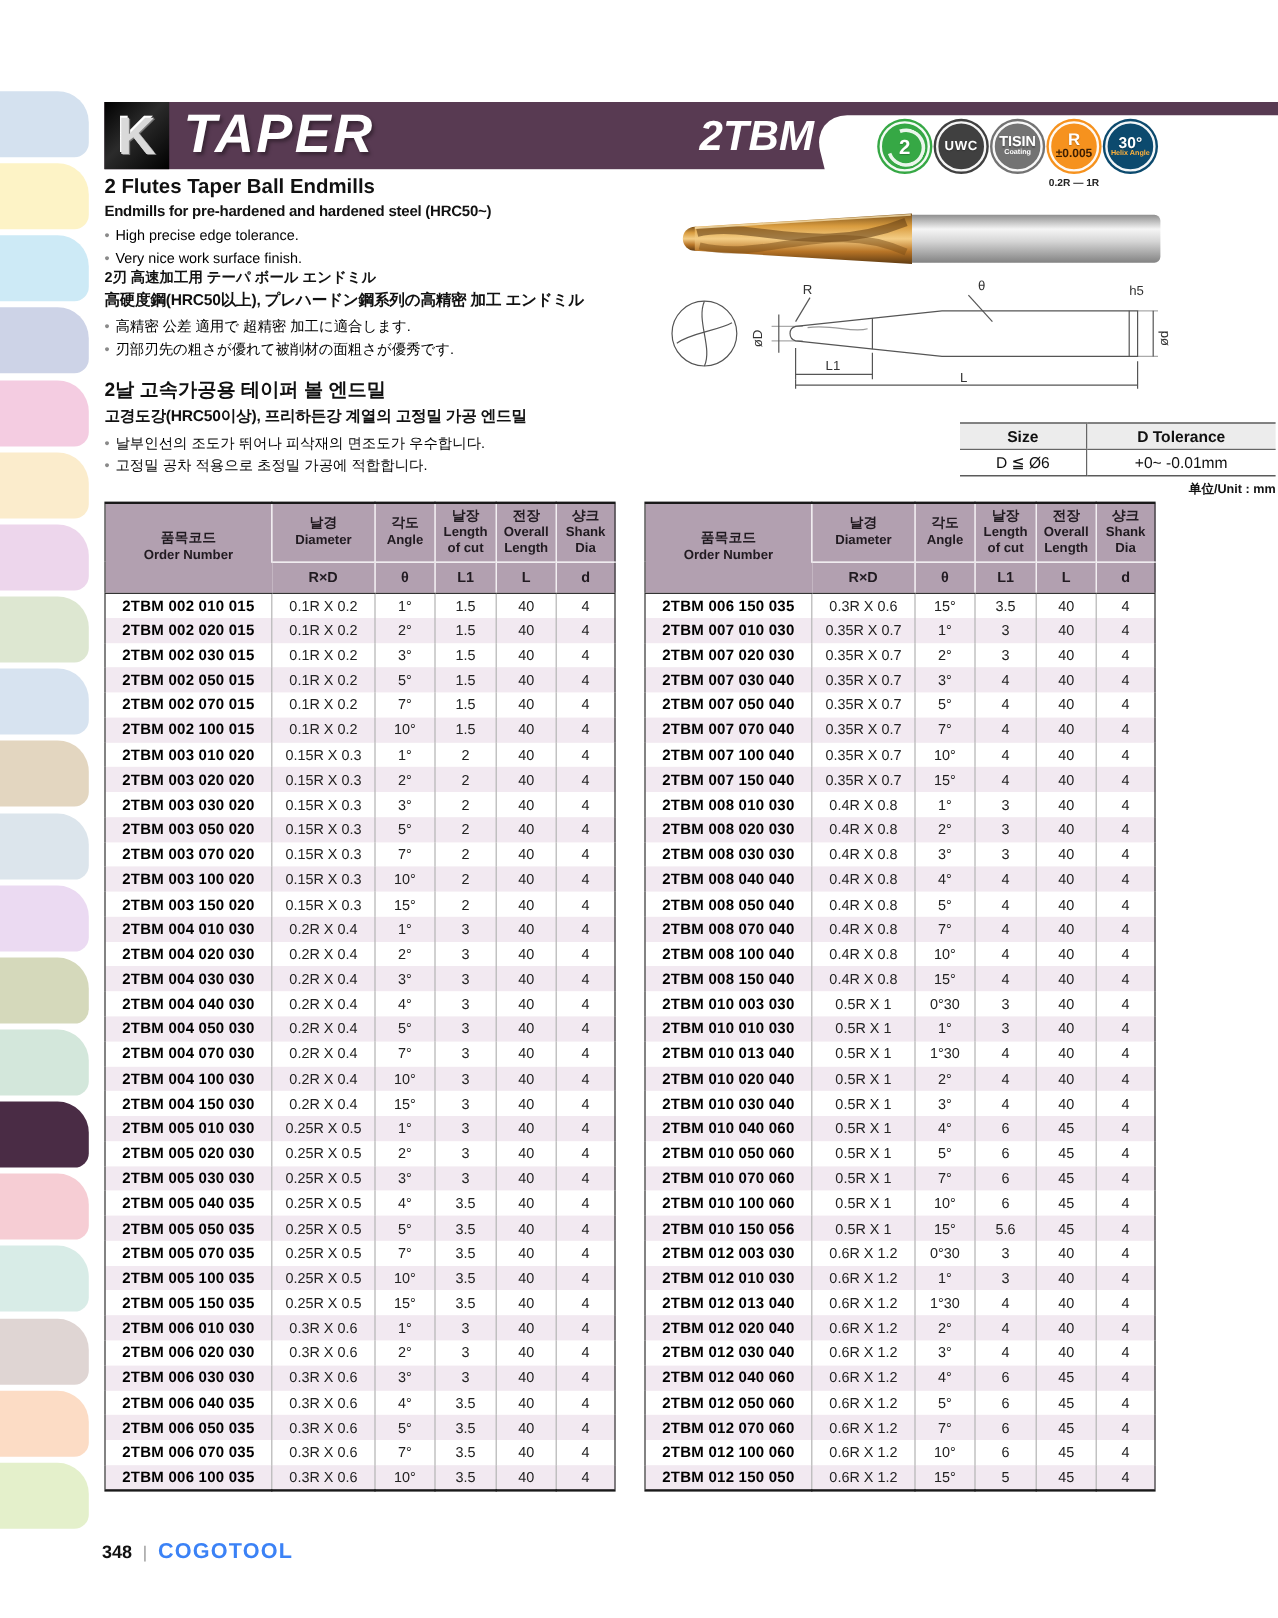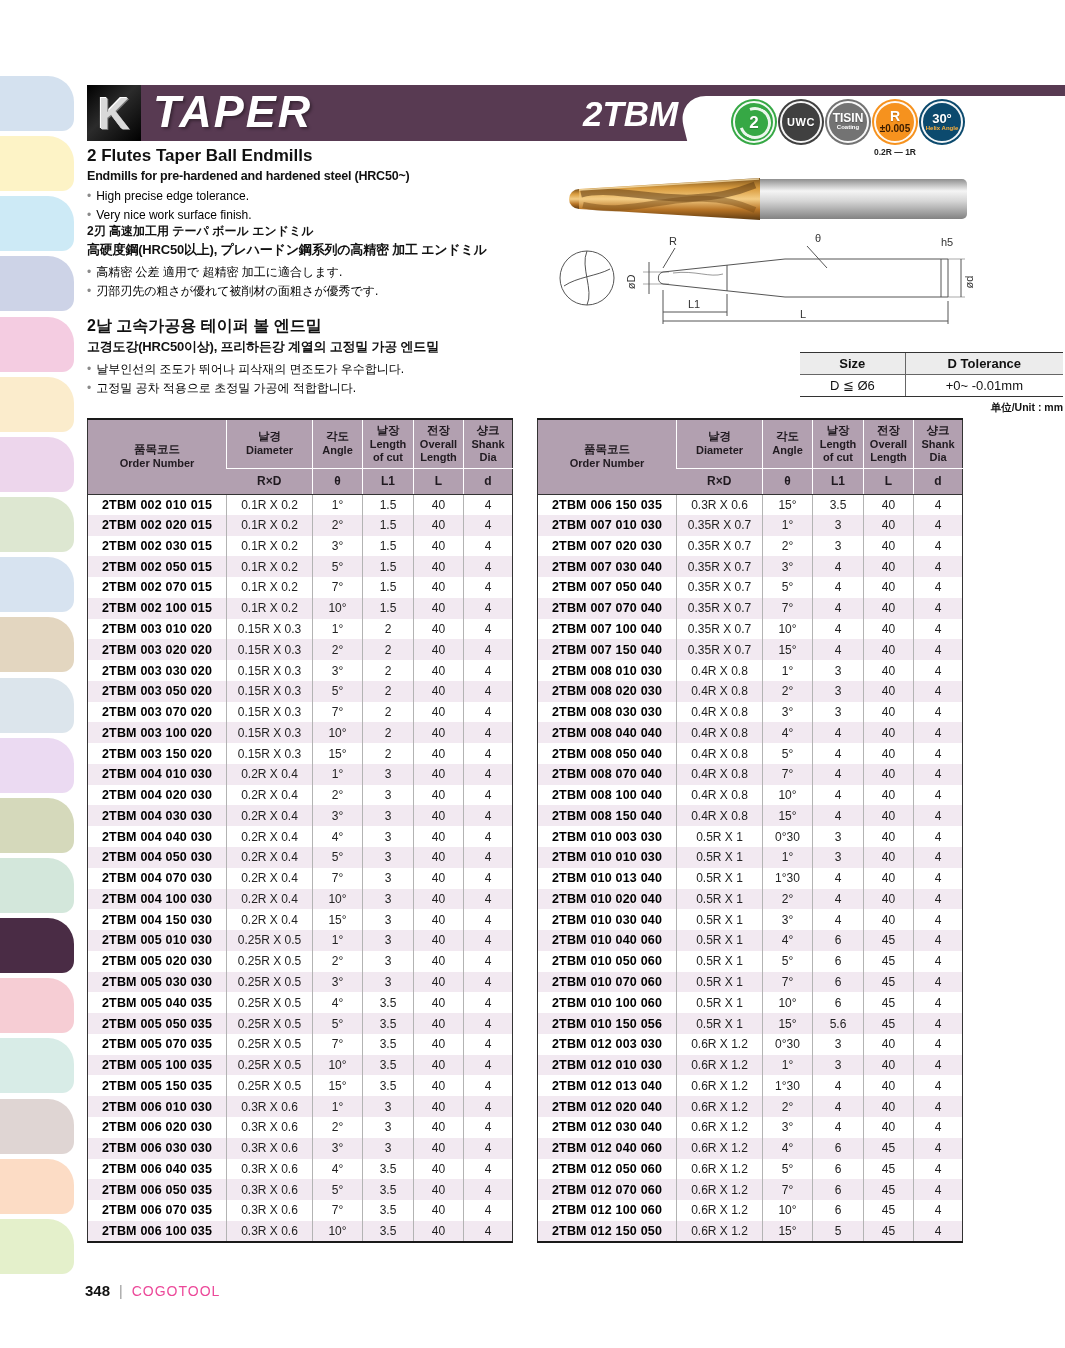--- a/index.html
+++ b/index.html
@@ -69,21 +69,21 @@
   .spec th.h-sym{height:26px;font-size:12px;font-weight:700;border-top:1.5px solid #fff}
   .spec thead tr:last-child th,.spec th.h-order{border-bottom:1.4px solid #333}
   .spec tbody td{height:20.78px;text-align:center;font-size:12px;color:#222;border-left:1px solid #b3b3b3;padding:0}
   .spec tbody td:first-child{border-left:none;font-weight:700;font-size:12.5px;color:#000;letter-spacing:.2px}
   .spec tbody tr:nth-child(even){background:#f2e9f1}
 
   
   .footer{position:absolute;left:85px;top:1282px;font-size:14px;color:#111;display:flex;align-items:baseline}
   .footer .pg{font-weight:700;font-size:15px}
   .footer .sep{color:#999;margin:0 9px}
-  .footer .brand{color:#ec4899;font-size:14px;font-weight:400;letter-spacing:1px}
+  .footer .brand{color:#3b82f6;font-size:18px;font-weight:700;letter-spacing:1px}
 </style>
 </head>
 <body>
 
 <div class="page">
 
   <div>
       <div class="side-tab" style="background: rgb(212, 225, 239); top: 76px;"></div>
       <div class="side-tab" style="background: rgb(253, 243, 198); top: 136.15px;"></div>
       <div class="side-tab" style="background: rgb(205, 234, 246); top: 196.3px;"></div>

